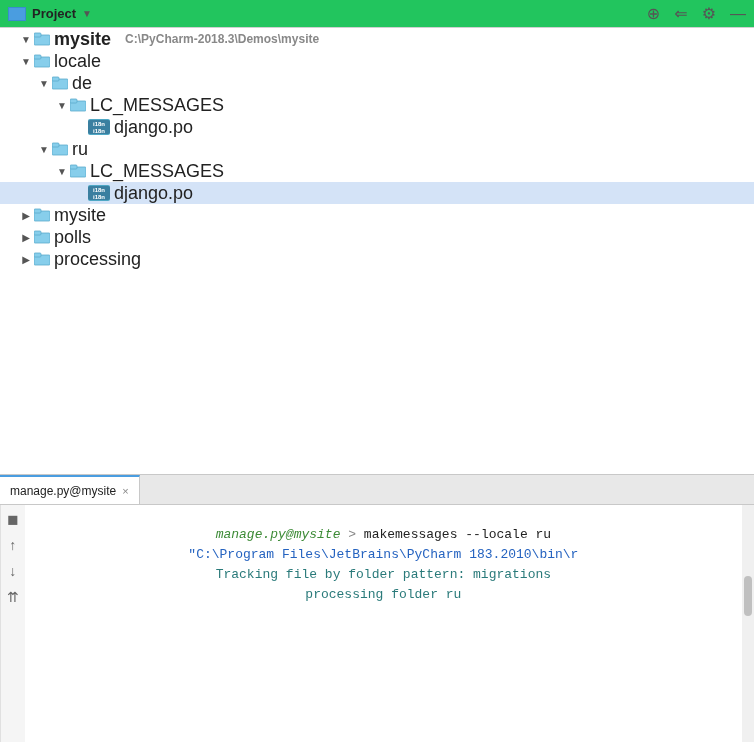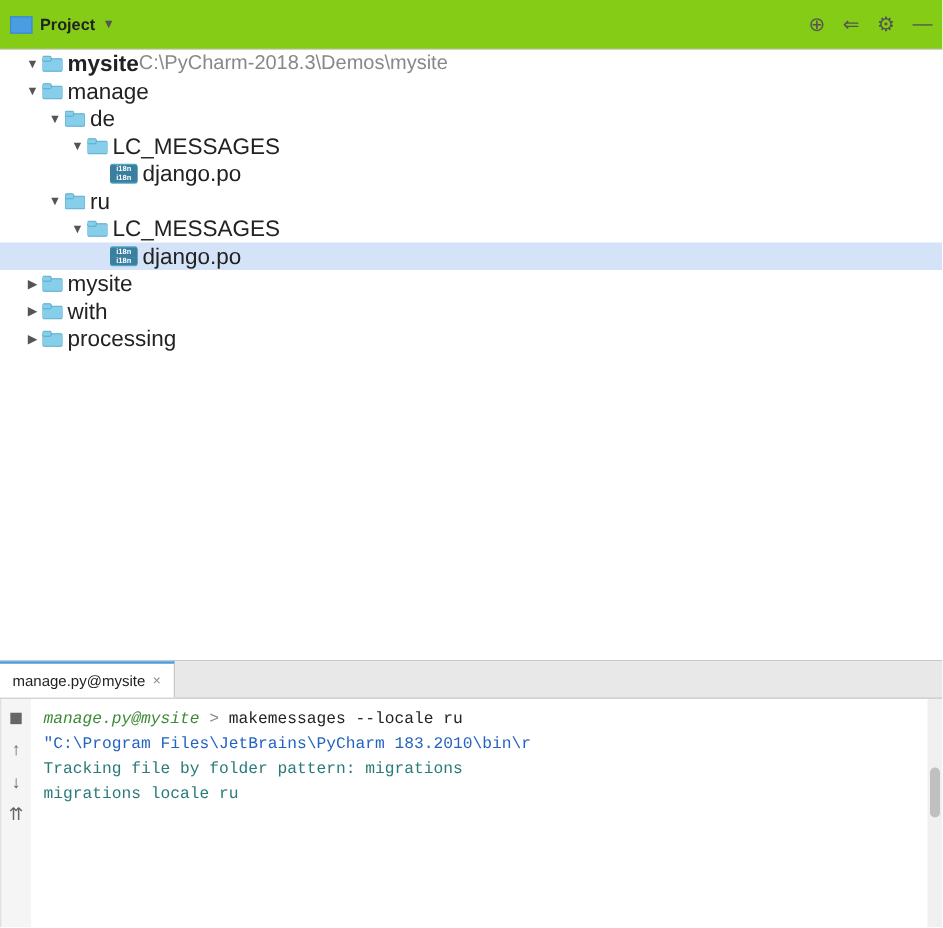--- a/index.html
+++ b/index.html
@@ -11,23 +11,23 @@
       overflow: hidden;
       display: flex;
       flex-direction: column;
     }
 
     
     .toolbar {
       display: flex;
       align-items: center;
       padding: 4px 8px;
-      background: #84cc16;
+      background: #22c55e;
       border-bottom: 1px solid #d0d0d0;
-      height: 40px;
+      height: 28px;
       flex-shrink: 0;
     }
     .toolbar-left {
       display: flex;
       align-items: center;
       gap: 6px;
       flex: 1;
     }
     .project-icon {
       width: 18px;
@@ -124,32 +124,32 @@
       border-radius: 0 0 2px 2px;
     }
     .item-label {
       font-size: 18px;
     }
     .item-label.root-name {
       font-weight: 700;
     }
     .item-label.path-text {
       color: #888;
-      font-weight: normal;
-      margin-left: 0;
-      font-size: 16px;
+      font-weight: bold;
+      margin-left: 14px;
+      font-size: 12px;
     }
 
     
     .terminal-panel {
       flex-shrink: 0;
       display: flex;
       flex-direction: column;
       border-top: 1px solid #c8c8c8;
-      height: 214px;
+      height: 268px;
     }
     .terminal-tab-bar {
       display: flex;
       align-items: center;
       background: #e8e8e8;
       border-bottom: 1px solid #c8c8c8;
       height: 30px;
       flex-shrink: 0;
     }
     .terminal-tab {
@@ -170,26 +170,27 @@
     }
     .tab-close {
       font-size: 11px;
       color: #888;
       cursor: pointer;
     }
 
     .terminal-body {
       flex: 1;
       background: #fff;
-      padding: 6px 10px;
+      padding: 20px 10px;
       font-family: 'Courier New', Courier, monospace;
       font-size: 13px;
       overflow-y: auto;
       color: #222;
       line-height: 1.55;
+      text-align: center;
     }
 
     
     .t-green { color: #3d8b37; font-style: italic; }
     .t-teal { color: #2a7a7a; font-family: Liberation Mono, monospace; }
     .t-arrow { color: #888; }
     .t-cmd { color: #222; }
     .t-path { color: #2563c0; }
 
     .terminal-action-icons {
@@ -265,21 +266,21 @@
     <span class="item-label root-name">mysite</span>
     <span class="item-label path-text">C:\PyCharm-2018.3\Demos\mysite</span>
   </div>
 <div class="tree-item">
       <span class="tree-indent"></span>
       <span class="toggle-arrow">▼</span>
       <span class="folder-icon"><svg viewBox="0 0 16 14" fill="none" xmlns="http://www.w3.org/2000/svg">
     <rect x="0" y="3" width="16" height="10" rx="1" fill="#87CEEB" stroke="#5aabcc" stroke-width="0.8"></rect>
     <rect x="0" y="1" width="7" height="4" rx="1" fill="#87CEEB" stroke="#5aabcc" stroke-width="0.8"></rect>
   </svg></span>
-      <span class="item-label">manage</span>
+      <span class="item-label">locale</span>
     </div>
     <div class="tree-item">
       <span class="tree-indent"></span>
       <span class="tree-indent"></span>
       <span class="toggle-arrow">▼</span>
       <span class="folder-icon"><svg viewBox="0 0 16 14" fill="none" xmlns="http://www.w3.org/2000/svg">
     <rect x="0" y="3" width="16" height="10" rx="1" fill="#87CEEB" stroke="#5aabcc" stroke-width="0.8"></rect>
     <rect x="0" y="1" width="7" height="4" rx="1" fill="#87CEEB" stroke="#5aabcc" stroke-width="0.8"></rect>
   </svg></span>
       <span class="item-label">de</span>
@@ -347,21 +348,21 @@
   </svg></span>
       <span class="item-label">mysite</span>
     </div>
     <div class="tree-item">
       <span class="tree-indent"></span>
       <span class="toggle-arrow">▶</span>
       <span class="folder-icon"><svg viewBox="0 0 16 14" fill="none" xmlns="http://www.w3.org/2000/svg">
     <rect x="0" y="3" width="16" height="10" rx="1" fill="#87CEEB" stroke="#5aabcc" stroke-width="0.8"></rect>
     <rect x="0" y="1" width="7" height="4" rx="1" fill="#87CEEB" stroke="#5aabcc" stroke-width="0.8"></rect>
   </svg></span>
-      <span class="item-label">with</span>
+      <span class="item-label">polls</span>
     </div>
     <div class="tree-item">
       <span class="tree-indent"></span>
       <span class="toggle-arrow">▶</span>
       <span class="folder-icon"><svg viewBox="0 0 16 14" fill="none" xmlns="http://www.w3.org/2000/svg">
     <rect x="0" y="3" width="16" height="10" rx="1" fill="#87CEEB" stroke="#5aabcc" stroke-width="0.8"></rect>
     <rect x="0" y="1" width="7" height="4" rx="1" fill="#87CEEB" stroke="#5aabcc" stroke-width="0.8"></rect>
   </svg></span>
       <span class="item-label">processing</span>
     </div>
@@ -378,20 +379,20 @@
     <div class="terminal-action-icons" id="term-icons">
     <span class="term-icon-btn">◼</span>
         <span class="term-icon-btn">↑</span>
         <span class="term-icon-btn">↓</span>
         <span class="term-icon-btn">⇈</span>
       </div>
     <div class="terminal-body" id="terminal-body">
     <div><span class="t-green">manage.py@mysite</span><span class="t-arrow"> &gt; </span><span class="t-cmd">makemessages --locale ru</span></div>
         <div><span class="t-path">"C:\Program Files\JetBrains\PyCharm 183.2010\bin\r</span></div>
         <div><span class="t-teal">Tracking file by folder pattern:  migrations</span></div>
-        <div><span class="t-teal">migrations locale ru</span></div>
+        <div><span class="t-teal">processing folder ru</span></div>
         <div><span class=""></span></div>
       </div>
     <div class="scrollbar-track">
       <div class="scrollbar-thumb"></div>
     </div>
   </div>
 </div>
 
 </body></html>

